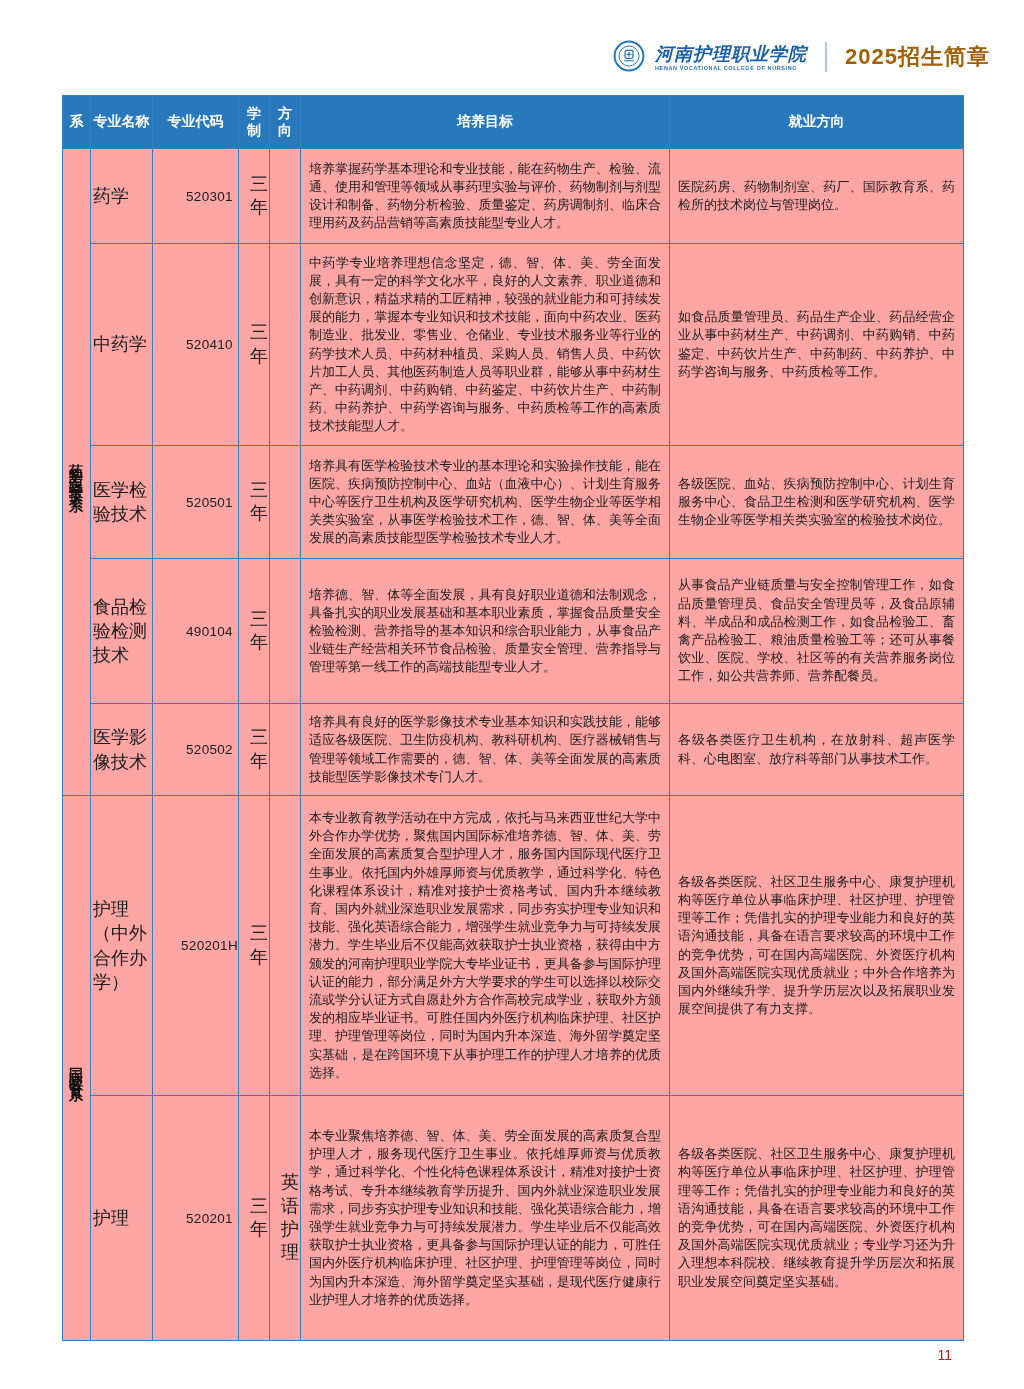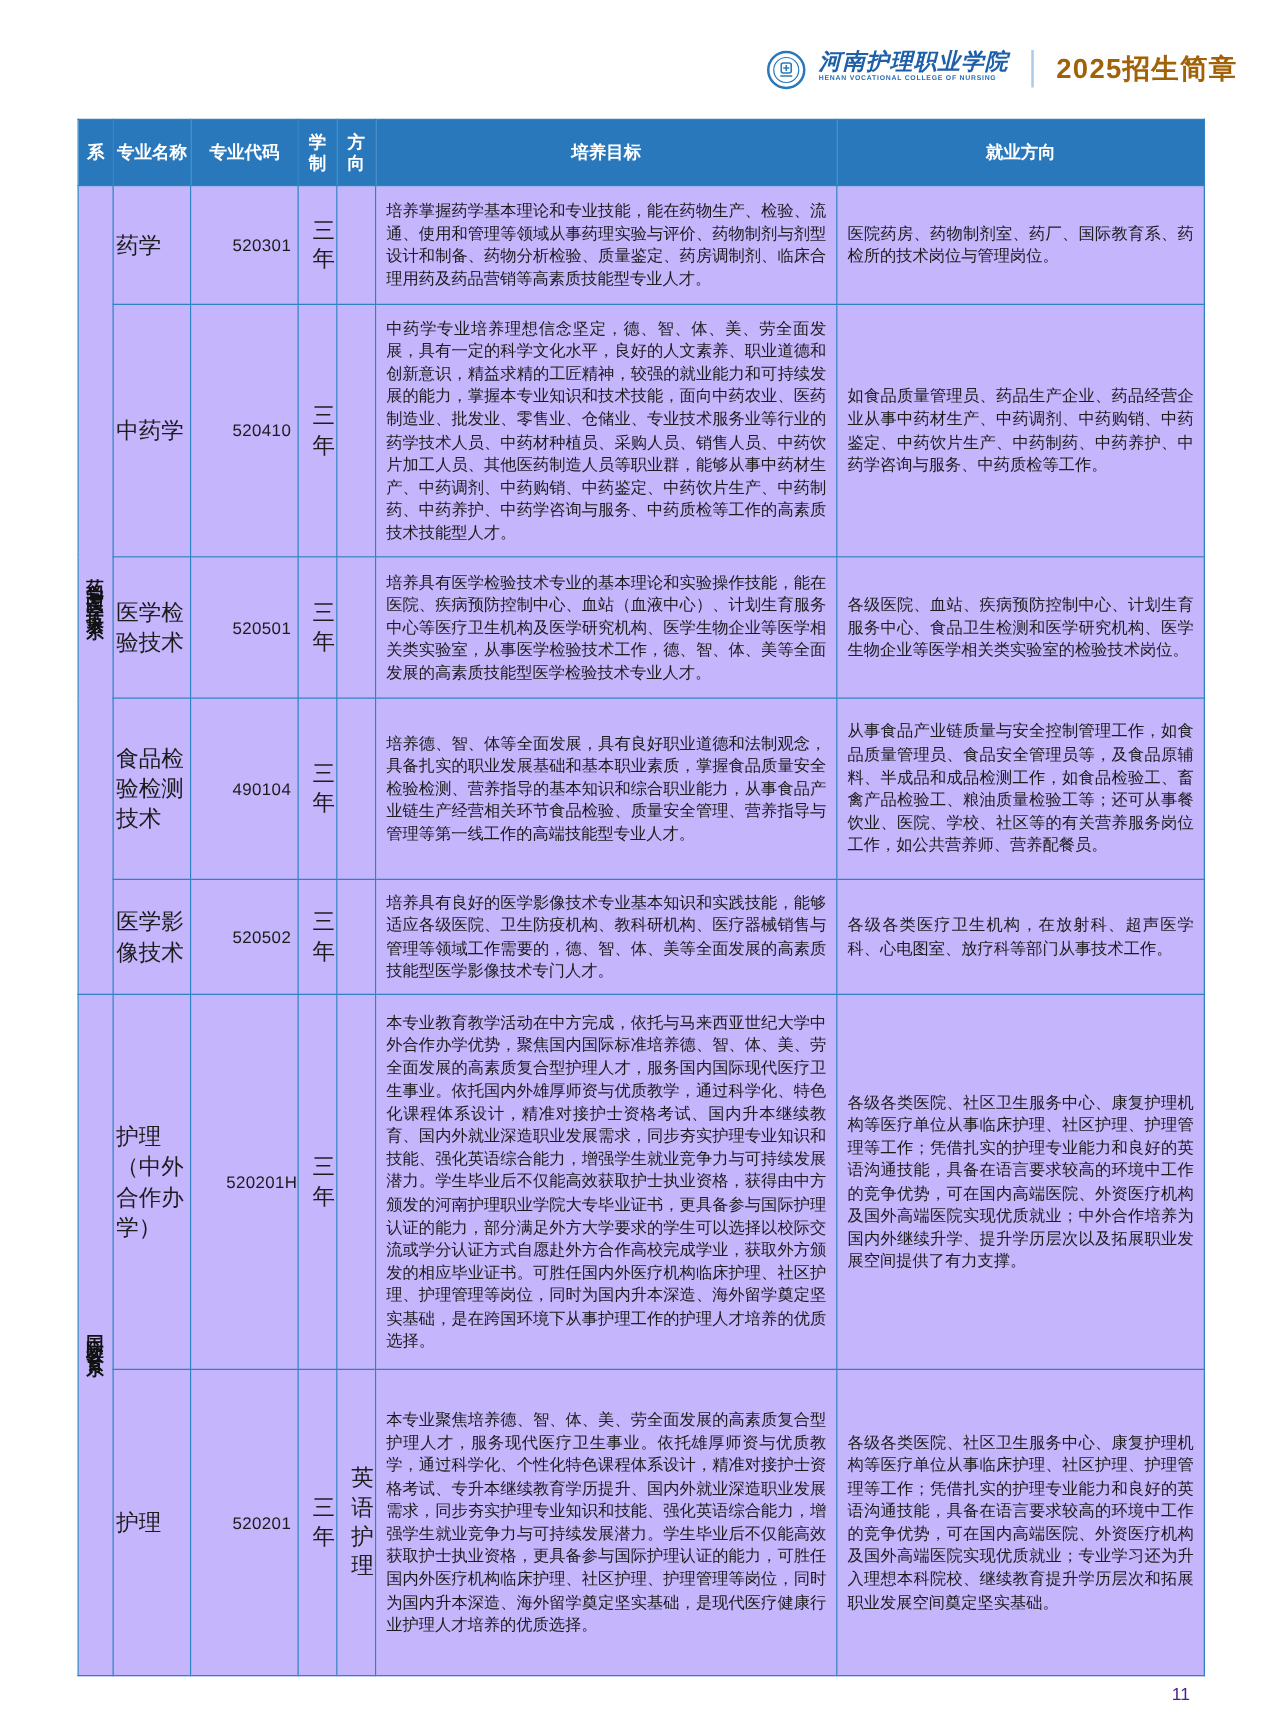--- a/index.html
+++ b/index.html
@@ -5,21 +5,21 @@
   * { margin:0; padding:0; box-sizing:border-box; }
   html,body { background:#ffffff; font-family:"Liberation Sans","DejaVu Sans",sans-serif; }
   .page {
     position:relative; width:1024px; height:1389px; background:#ffffff;
     margin:0 auto; overflow:hidden; color:#1c1c1c;
   }
 
   
   .brand {
     position:absolute; top:40px; right:34px;
-    display:flex; align-items:flex-start; gap:10px;
+    display:flex; align-items:flex-end; gap:10px;
   }
   .brand .logo { width:32px; height:32px; flex:0 0 auto; }
   .college { display:flex; flex-direction:column; line-height:1.05; }
   .college .cn {
     font-size:18px; font-weight:bold; color:#1d5fa8;
     letter-spacing:1px; font-style:italic;
     font-family:"Liberation Serif","DejaVu Serif",serif;
   }
   .college .en {
     font-size:5.5px; color:#2a6db5; letter-spacing:0.6px; margin-top:2px;
@@ -36,21 +36,21 @@
     border-collapse:collapse; table-layout:fixed; width:901px;
     font-size:13px;
   }
   .majors td, .majors th {
     border:1px solid #2f82c2; vertical-align:middle;
   }
   .majors thead th {
     background:#2a78bc; color:#ffffff; font-weight:bold; font-size:14px;
     text-align:center; height:53px; line-height:1.25; padding:2px;
   }
-  .majors tbody td { background:#c4b5fd; }
+  .majors tbody td { background:#fca5a5; }
   td.dept {
     background:#ffffff; width:28px; text-align:center; padding:4px 0;
   }
   td.dept .vert {
     writing-mode:vertical-rl; text-orientation:upright;
     font-weight:bold; font-size:14px; letter-spacing:5px; color:#111;
     margin:0 auto;
   }
   td.major {
     text-align:left; padding:3px 2px; line-height:1.35; font-size:18px;
@@ -67,21 +67,21 @@
   tr.r2 { height:202px; }
   tr.r3 { height:113px; }
   tr.r4 { height:145px; }
   tr.r5 { height:92px; }
   tr.r6 { height:300px; }
   tr.r7 { height:245px; }
 
   
   .page-number {
     position:absolute; right:72px; bottom:26px;
-    font-size:14px; color:#4c1d95;
+    font-size:14px; color:#b91c1c;
   }
 </style>
 </head>
 <body>
 
 <div class="page">
 
   <div class="brand">
     <svg class="logo" viewBox="0 0 40 40">
       <circle cx="20" cy="20" r="18" fill="none" stroke="#2a78bc" stroke-width="2.5"></circle>

